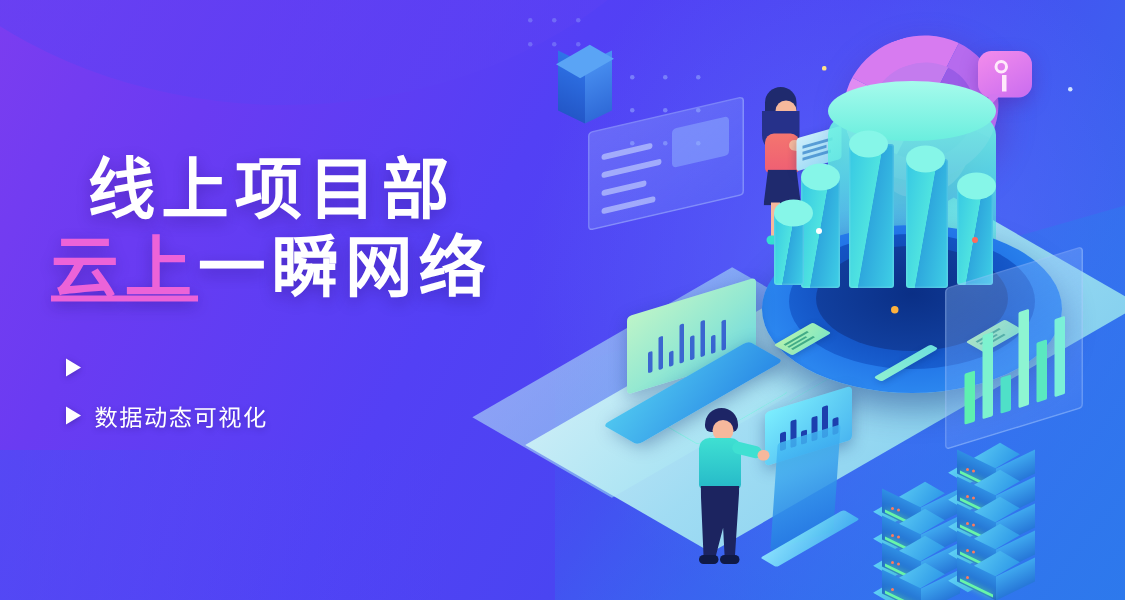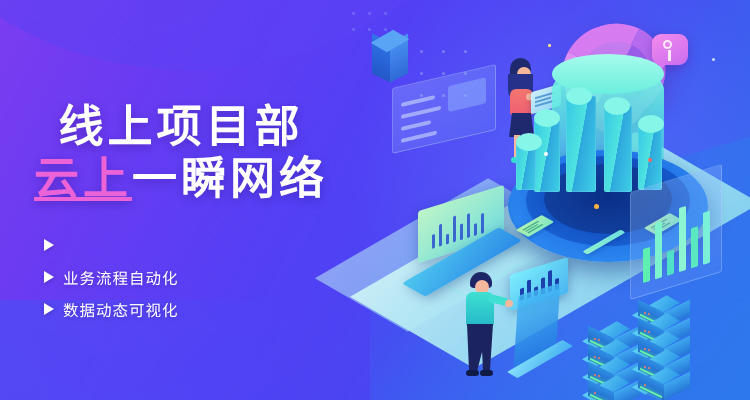--- a/index.html
+++ b/index.html
@@ -558,22 +558,18 @@
       <span class="h-line one">线上项目部</span>
       <span class="h-line two"><em>云上</em><span>一瞬网络</span></span>
     </div>
 
     <div class="bullets">
       <div class="bullet">
         <span class="tri"></span>
       </div>
       <div class="bullet">
         <span class="tri"></span>
-        <span class="btxt">业务流程自动化</span>
-      </div>
-      <div class="bullet">
-        <span class="tri"></span>
         <span class="btxt">数据动态可视化</span>
       </div>
     </div>
   </div>
 
 </div>
 
 </body></html>

